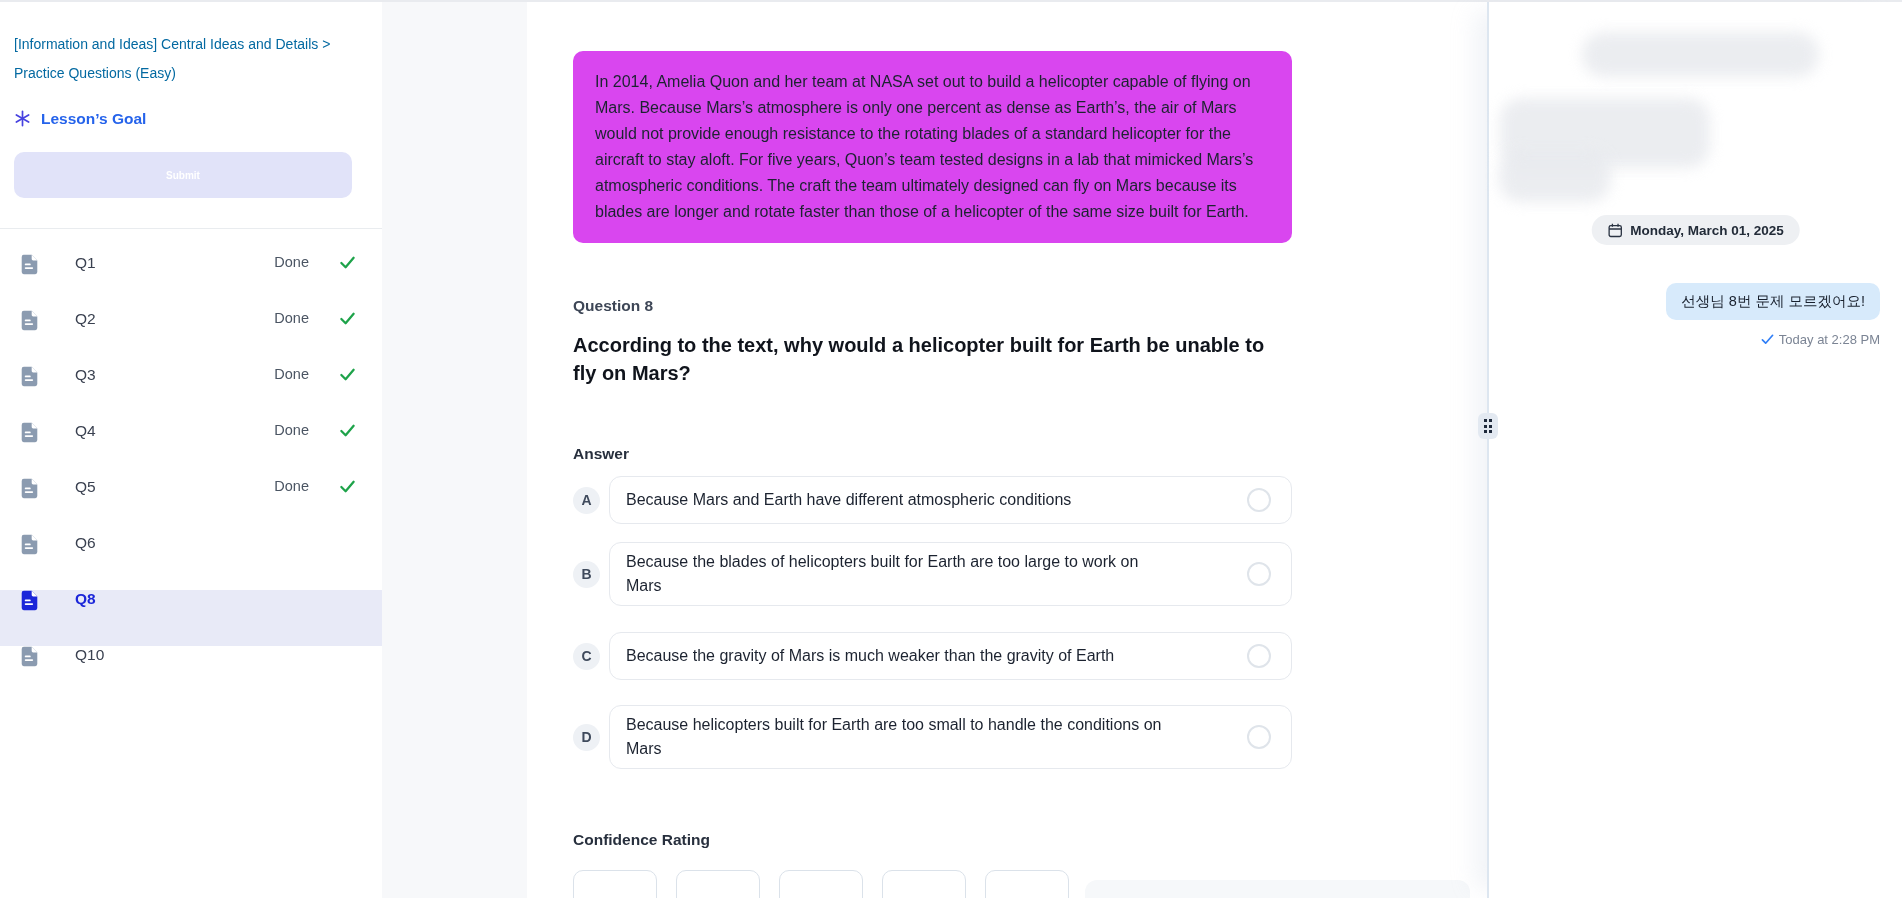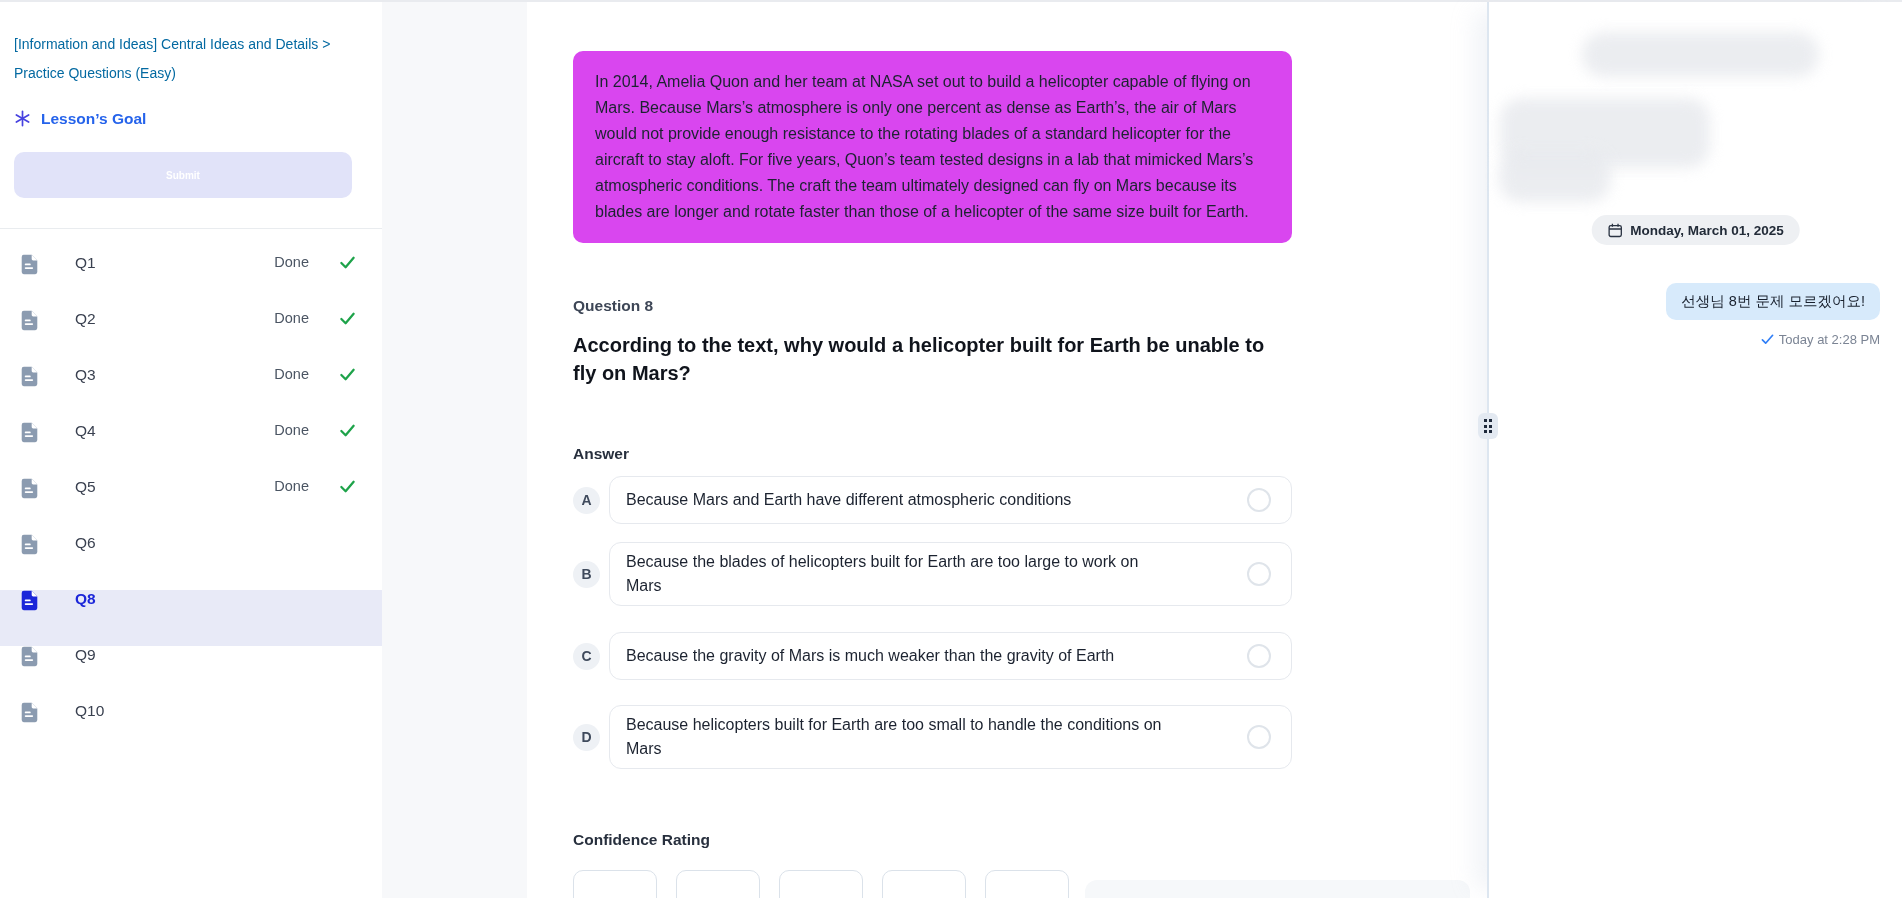--- a/index.html
+++ b/index.html
@@ -217,31 +217,20 @@
       </div>
       <div class="q-row">
         <span class="q-icon">
             <svg width="19" height="21" viewBox="0 0 20 22">
               <path d="M4 .8h8.3L18.2 6.7V19a2.2 2.2 0 0 1-2.2 2.2H4A2.2 2.2 0 0 1 1.8 19V3A2.2 2.2 0 0 1 4 .8Z" fill="currentColor"></path>
               <path d="M12.3.8v4.4a1.5 1.5 0 0 0 1.5 1.5h4.4Z" fill="#fff"></path>
               <rect x="5" y="10" width="6.3" height="1.9" rx=".9" fill="#fff"></rect>
               <rect x="5" y="13.8" width="8.8" height="1.9" rx=".9" fill="#fff"></rect>
             </svg>
           </span>
-        <span class="q-label">Q9</span>
-      </div>
-      <div class="q-row">
-        <span class="q-icon">
-            <svg width="19" height="21" viewBox="0 0 20 22">
-              <path d="M4 .8h8.3L18.2 6.7V19a2.2 2.2 0 0 1-2.2 2.2H4A2.2 2.2 0 0 1 1.8 19V3A2.2 2.2 0 0 1 4 .8Z" fill="currentColor"></path>
-              <path d="M12.3.8v4.4a1.5 1.5 0 0 0 1.5 1.5h4.4Z" fill="#fff"></path>
-              <rect x="5" y="10" width="6.3" height="1.9" rx=".9" fill="#fff"></rect>
-              <rect x="5" y="13.8" width="8.8" height="1.9" rx=".9" fill="#fff"></rect>
-            </svg>
-          </span>
         <span class="q-label">Q10</span>
       </div>
     </div>
   </aside>
 
   <section class="main">
     <div class="page">
       <div class="content">
         <div class="passage-box">In 2014, Amelia Quon and her team at NASA set out to build a helicopter capable of flying on Mars. Because Mars’s atmosphere is only one percent as dense as Earth’s, the air of Mars would not provide enough resistance to the rotating blades of a standard helicopter for the aircraft to stay aloft. For five years, Quon’s team tested designs in a lab that mimicked Mars’s atmospheric conditions. The craft the team ultimately designed can fly on Mars because its blades are longer and rotate faster than those of a helicopter of the same size built for Earth.</div>
 

